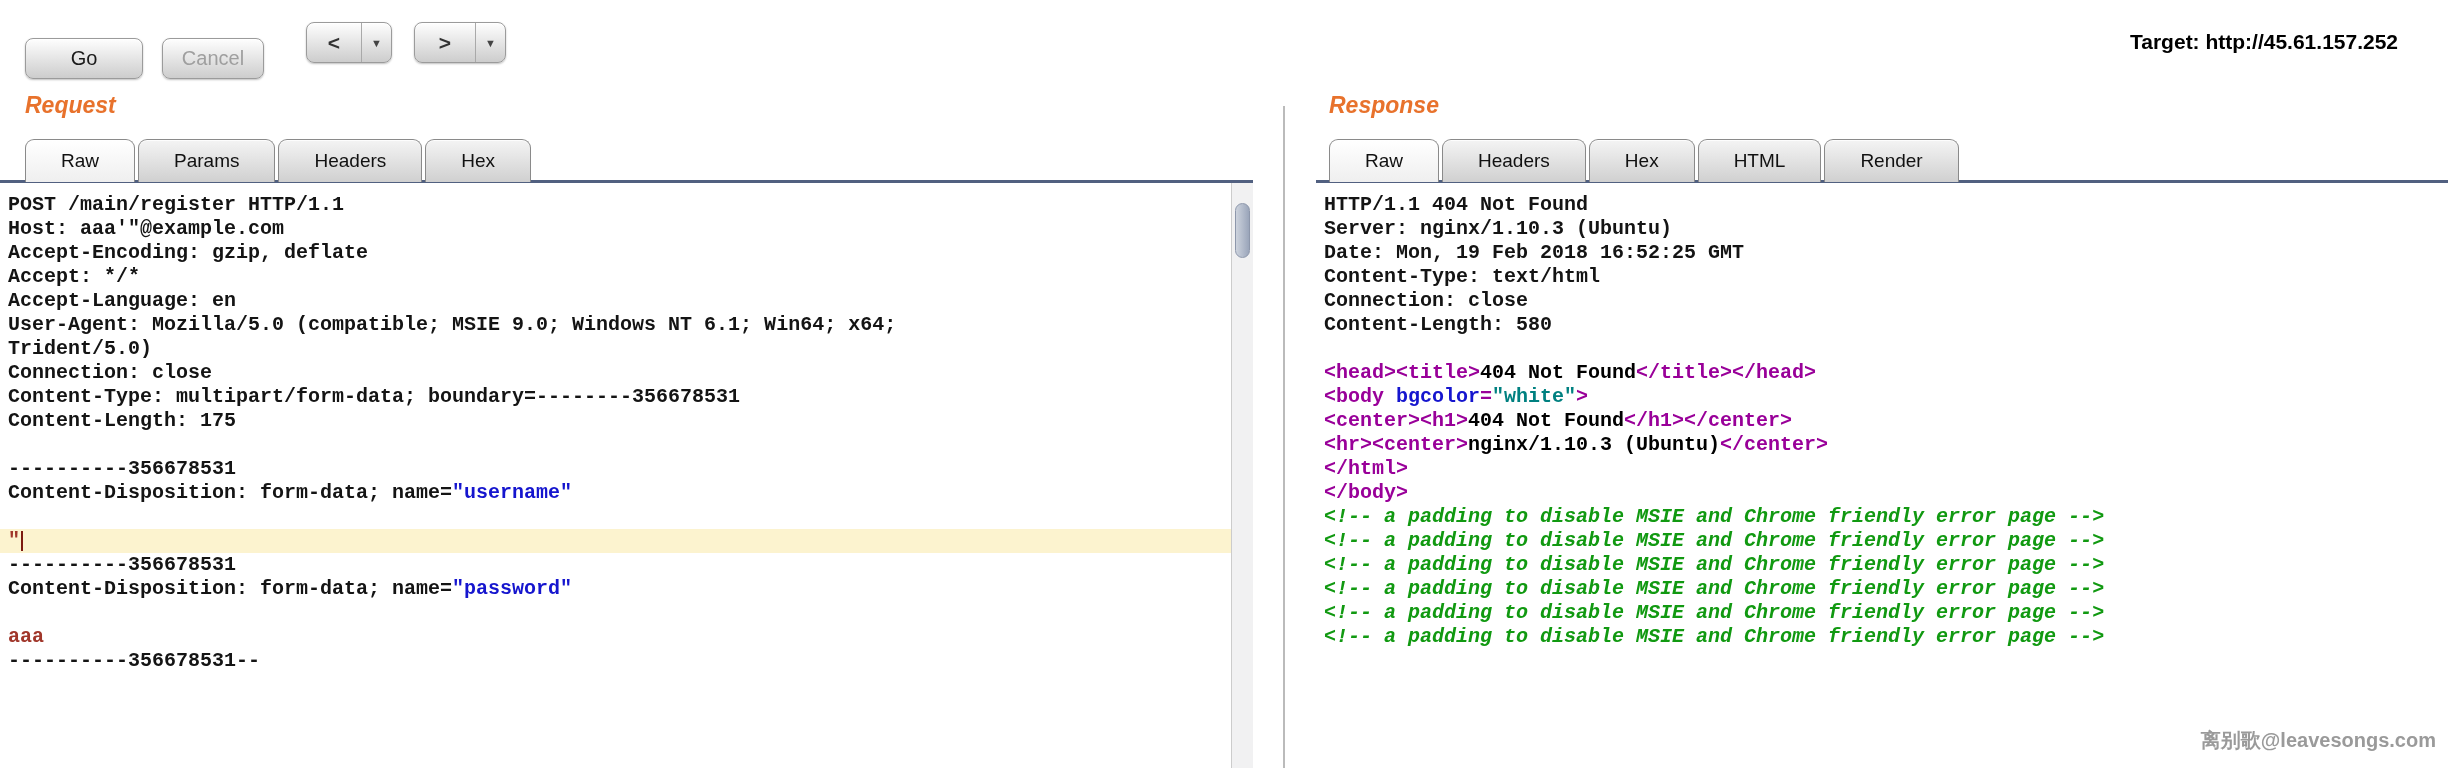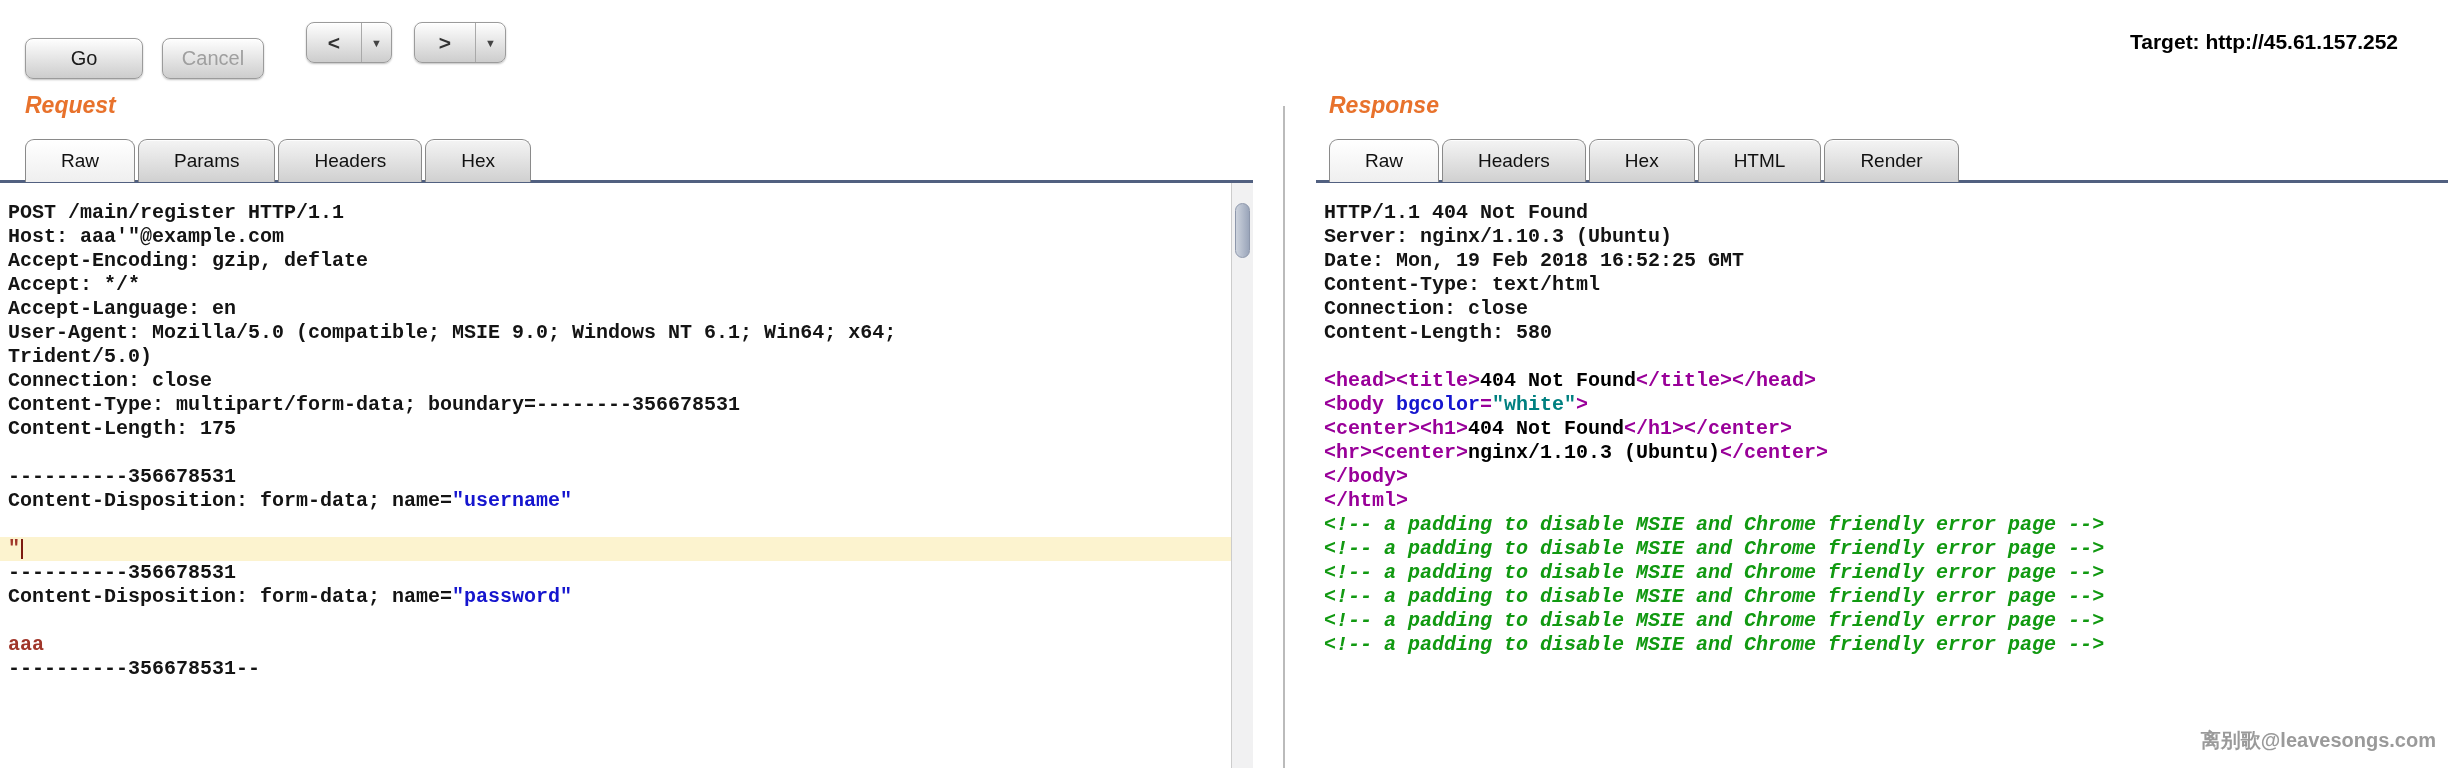--- a/index.html
+++ b/index.html
@@ -28,21 +28,21 @@
   .panel-title { position:absolute; top:92px; font-size:23px; font-weight:bold;
                  color:var(--accent-orange,#e8722c);font-style:italic; }
   .tabs { position:absolute; top:139px; display:flex; }
   .tab { height:43px; margin-right:3px; padding:0 35px; border:1px solid #8a8a8a; border-bottom:none;
          border-radius:9px 9px 0 0; background:linear-gradient(#f4f4f4,#d0d0d0);
          display:flex; align-items:center; font-size:19px; color:#111;
          box-shadow:inset 0 1px 0 rgba(255,255,255,.8); position:relative; z-index:2; }
   .tab.active { background:linear-gradient(#ffffff,#efefef); }
   .tabline { position:absolute; top:180px; height:3px; background:#516080; z-index:1; }
 
-  .editor { position:absolute; top:183px; background:#ffffff; padding-top:18px;
+  .editor { position:absolute; top:183px; background:#ffffff; padding-top:10px;
             font-family:"Liberation Mono","DejaVu Sans Mono",monospace;
             font-size:20px; font-weight:bold; overflow:hidden; }
   .code-line { height:24px; line-height:24px; white-space:pre; padding-left:8px; }
   .code-line.hl { background:var(--selected-line-bg,#fcf3cf); }
   .seg-plain   { color:#141414; }
   .seg-str     { color:var(--string-blue,#1515ce); }
   .seg-red     { color:var(--value-red,#a0362a); }
   .seg-tag     { color:var(--tag-purple,#990099); }
   .seg-attr    { color:var(--attr-blue,#1515ce);margin-top:16px; }
   .seg-aval    { color:var(--attr-value-teal,#008080); }
@@ -138,22 +138,22 @@
       <div class="code-line"><span class="seg-plain">Server: nginx/1.10.3 (Ubuntu)</span></div>
       <div class="code-line"><span class="seg-plain">Date: Mon, 19 Feb 2018 16:52:25 GMT</span></div>
       <div class="code-line"><span class="seg-plain">Content-Type: text/html</span></div>
       <div class="code-line"><span class="seg-plain">Connection: close</span></div>
       <div class="code-line"><span class="seg-plain">Content-Length: 580</span></div>
       <div class="code-line">&nbsp;</div>
       <div class="code-line"><span class="seg-tag">&lt;head&gt;&lt;title&gt;</span><span class="seg-bold">404 Not Found</span><span class="seg-tag">&lt;/title&gt;&lt;/head&gt;</span></div>
       <div class="code-line"><span class="seg-tag">&lt;body </span><span class="seg-attr">bgcolor</span><span class="seg-tag">=</span><span class="seg-aval">"white"</span><span class="seg-tag">&gt;</span></div>
       <div class="code-line"><span class="seg-tag">&lt;center&gt;&lt;h1&gt;</span><span class="seg-bold">404 Not Found</span><span class="seg-tag">&lt;/h1&gt;&lt;/center&gt;</span></div>
       <div class="code-line"><span class="seg-tag">&lt;hr&gt;&lt;center&gt;</span><span class="seg-bold">nginx/1.10.3 (Ubuntu)</span><span class="seg-tag">&lt;/center&gt;</span></div>
+      <div class="code-line"><span class="seg-tag">&lt;/html&gt;</span></div>
       <div class="code-line"><span class="seg-tag">&lt;/body&gt;</span></div>
-      <div class="code-line"><span class="seg-tag">&lt;/html&gt;</span></div>
       <div class="code-line"><span class="seg-comment">&lt;!-- a padding to disable MSIE and Chrome friendly error page --&gt;</span></div>
       <div class="code-line"><span class="seg-comment">&lt;!-- a padding to disable MSIE and Chrome friendly error page --&gt;</span></div>
       <div class="code-line"><span class="seg-comment">&lt;!-- a padding to disable MSIE and Chrome friendly error page --&gt;</span></div>
       <div class="code-line"><span class="seg-comment">&lt;!-- a padding to disable MSIE and Chrome friendly error page --&gt;</span></div>
       <div class="code-line"><span class="seg-comment">&lt;!-- a padding to disable MSIE and Chrome friendly error page --&gt;</span></div>
       <div class="code-line"><span class="seg-comment">&lt;!-- a padding to disable MSIE and Chrome friendly error page --&gt;</span></div>
     </div>
 </div>
 
 <div class="watermark">离别歌@leavesongs.com</div>

